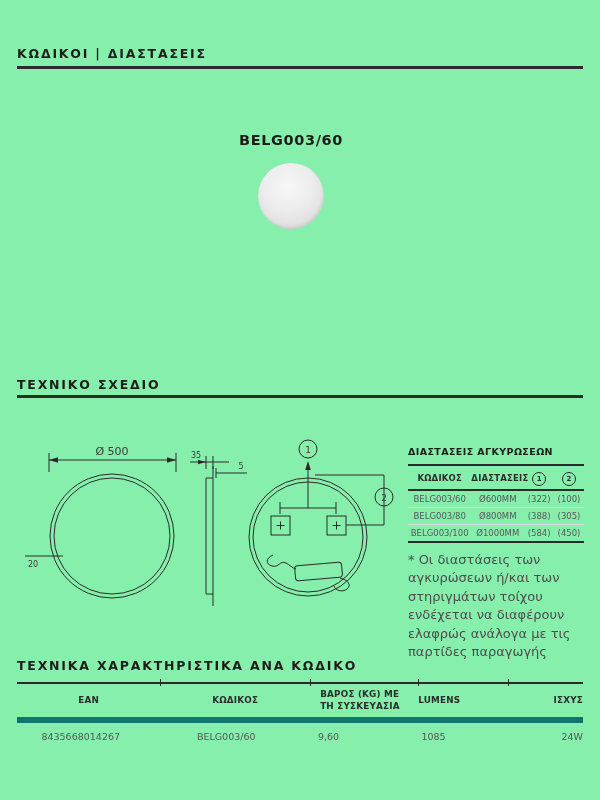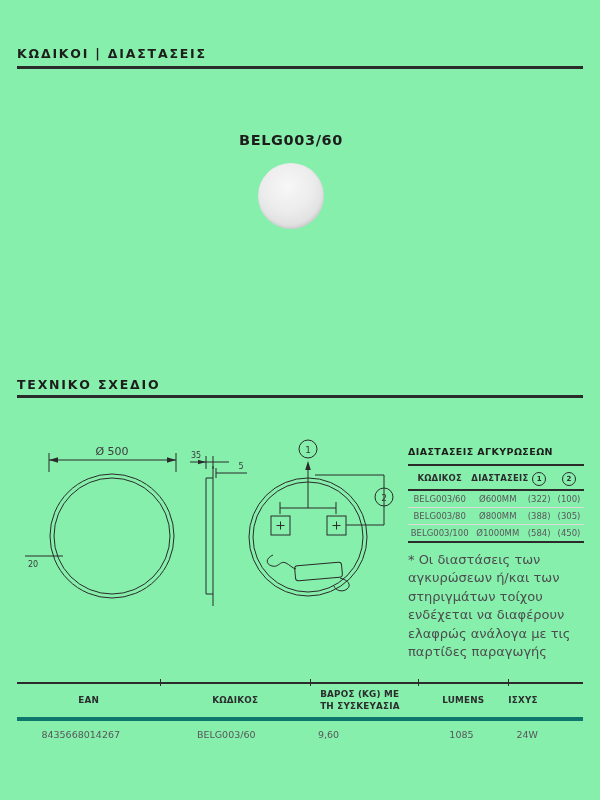--- a/index.html
+++ b/index.html
@@ -59,27 +59,27 @@
     display:inline-block;width:12px;height:12px;border:1.2px solid #2c2c2e;border-radius:50%;
     font-size:7px;font-weight:bold;line-height:12px;text-align:center;color:#2c2c2e;vertical-align:middle;
   }
   .anchor-footnote{margin-top:8px;font-size:13px;line-height:1.42;color:#4c4c4e;width:182px;}
 
   
   .specs-table{position:absolute;left:17px;top:682px;width:566px;}
   .s-topborder{position:relative;height:2px;background:#2b2b2b;}
   .s-tick{position:absolute;top:-3px;width:1px;height:7px;background:#2b2b2b;}
   .s-row{display:flex;align-items:center;}
-  .s-head{min-height:33px;border-bottom:4px solid #0f766e;}
+  .s-head{min-height:33px;border-bottom:6px solid #0f766e;}
   .s-data{height:26px;font-size:9.5px;color:#56565a;gap:15px;}
   .s-c1{width:25.3%;text-align:center;}
   .s-c2{width:26.5%;text-align:center;}
   .s-c3{width:19.1%;text-align:left;padding:0 10px;box-sizing:border-box;}
-  .s-c4{width:15.9%;text-align:center;}
-  .s-c5{width:13.2%;text-align:left;}
+  .s-c4{width:15.9%;text-align:left;}
+  .s-c5{width:13.2%;text-align:right;}
   .s-head > div{font-size:8.8px;font-weight:bold;color:#2c2c2e;letter-spacing:.2px;line-height:1.35;}
 </style>
 </head>
 <body>
 
 <div class="page">
 
   <div class="section-heading" style="top:46px;">ΚΩΔΙΚΟΙ | ΔΙΑΣΤΑΣΕΙΣ</div>
   <div class="rule" style="top:66px;height:3px;"></div>
 
@@ -177,20 +177,21 @@
       <div class="a-row a-data">
         <div class="a-c1">BELG003/100</div>
         <div class="a-c2">Ø1000MM</div>
         <div class="a-c3">(584)</div>
         <div class="a-c4">(450)</div>
       </div>
     </div>
     <div class="anchor-footnote">* Οι διαστάσεις των αγκυρώσεων ή/και των στηριγμάτων τοίχου ενδέχεται να διαφέρουν ελαφρώς ανάλογα με τις παρτίδες παραγωγής</div>
   </div>
 
+  <div class="section-heading" style="top:658px;">ΤΕΧΝΙΚΑ ΧΑΡΑΚΤΗΡΙΣΤΙΚΑ ΑΝΑ ΚΩΔΙΚΟ</div>
 
   <div class="specs-table">
     <div class="s-topborder">
       <div class="s-tick" style="left:143px;"></div>
       <div class="s-tick" style="left:293px;"></div>
       <div class="s-tick" style="left:401px;"></div>
       <div class="s-tick" style="left:491px;"></div>
     </div>
     <div class="s-row s-head">
       <div class="s-c1">EAN</div>

